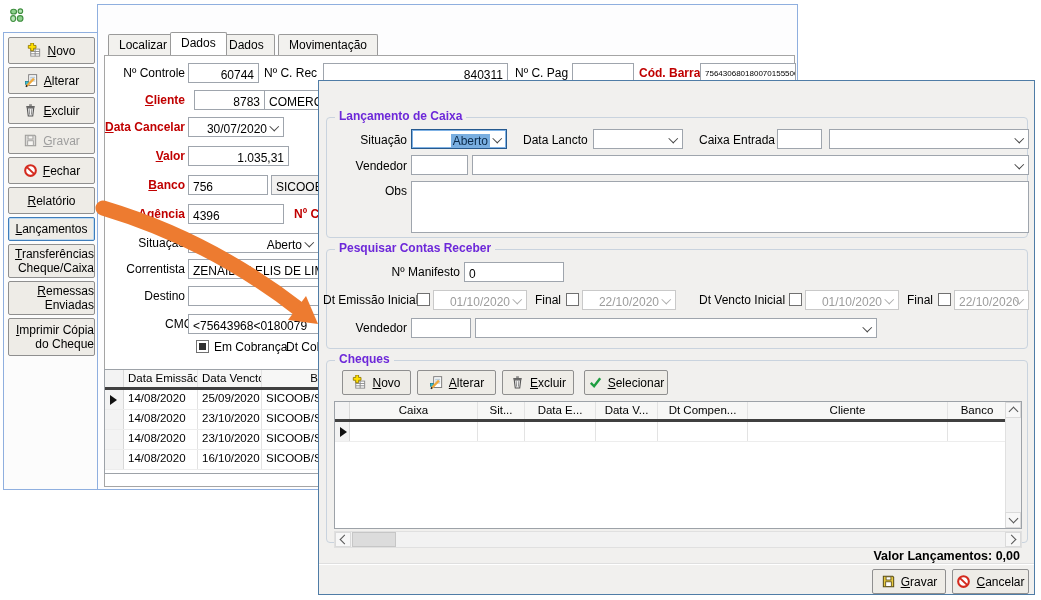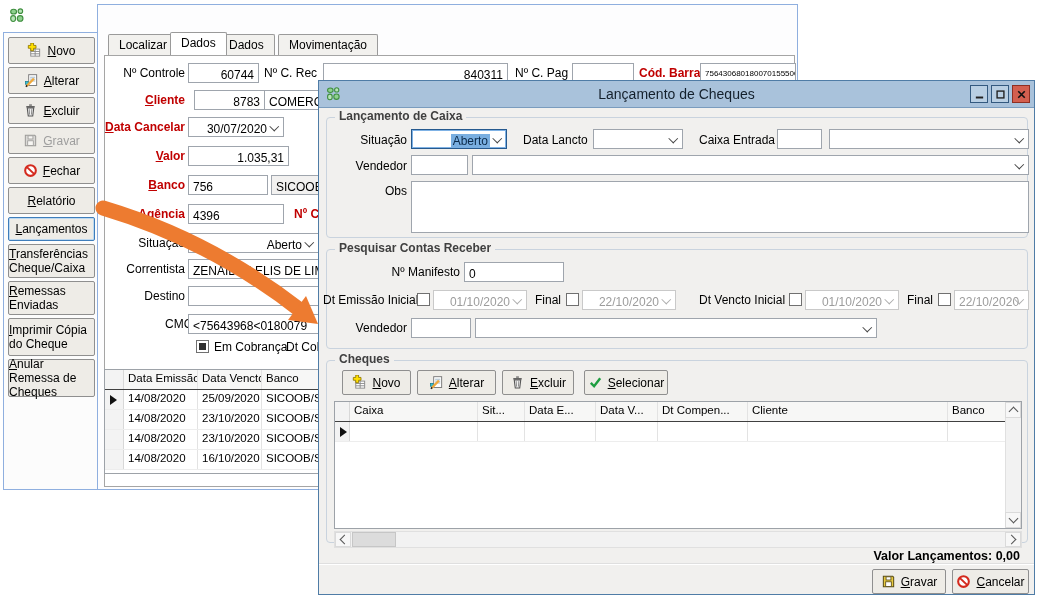--- a/index.html
+++ b/index.html
@@ -33,35 +33,35 @@
   .lbl.r{text-align:right;}
   .rlbl{color:#C00000;font-weight:bold;}
   .lbl.r.ul::first-letter{text-decoration:underline;}
   
   .btn{display:flex;align-items:center;justify-content:center;gap:5px;background:#EEECE7;
        border:1px solid #8F8F8F;border-radius:2px;font-size:12px;color:#000;box-sizing:border-box;}
   .btn[data-disabled="true"]{color:#9E9E9E;}
   .btn[data-disabled="true"] .ic{filter:grayscale(1) opacity(.5);}
   .btn.focused{border:1px solid #3E7DBB;box-shadow:inset 0 0 0 1px #BDD8EF;}
   .btn .bl::first-letter{text-decoration:underline;}
-  .btn .bl{display:inline-block;text-align:left;}
+  .btn .bl{display:inline-block;text-align:right;}
   .sidebar{position:absolute;left:3px;top:32px;width:97px;height:458px;background:#FCFCFC;
        border:1px solid #8FAFDF;box-sizing:border-box;display:flex;flex-direction:column;gap:3px;padding:4px;}
   .sidebar .btn{width:100%;flex:none;}
   
   .gb{position:absolute;border:1px solid #C9D3DE;border-radius:4px;box-sizing:border-box;}
   .gb>.leg{position:absolute;top:-9px;left:8px;background:#F1F0EE;padding:0 4px;
-       font-weight:bold;color:#404040;font-size:12px;white-space:nowrap;}
+       font-weight:bold;color:#6d28d9;font-size:12px;white-space:nowrap;}
   
   .cb{position:absolute;width:13px;height:13px;background:#fff;border:1px solid #707070;box-sizing:border-box;}
   .cb[data-checked="true"]::after{content:"";position:absolute;left:2px;top:2px;width:7px;height:7px;background:#2F2F2F;}
   
   .tbl{position:absolute;background:#fff;border:1px solid #9DA2A8;box-sizing:border-box;overflow:hidden;}
   .trow{display:flex;height:20px;border-bottom:1px solid #EDEDED;box-sizing:border-box;}
-  .trow.hd{background:#F7F7F6;border-bottom:1px solid #404040;}
+  .trow.hd{background:#F7F7F6;border-bottom:3px solid #404040;text-align:center;}
   .tcell{border-right:1px solid #E3E3E3;padding:2px 4px;font-size:11.5px;white-space:nowrap;
        overflow:hidden;box-sizing:border-box;flex:none;}
   .selcol{width:18px;background:#F3F3F3;border-right:1px solid #D8D8D8;flex:none;position:relative;}
   .marker{position:absolute;left:5px;top:5px;width:0;height:0;border-left:7px solid #111;
        border-top:5px solid transparent;border-bottom:5px solid transparent;}
   
   .sbar{position:absolute;background:#F2F2F2;box-sizing:border-box;}
   .sbtn{position:absolute;width:16px;height:16px;background:#F7F7F7;border:1px solid #DADADA;
        box-sizing:border-box;display:flex;align-items:center;justify-content:center;}
   .ch{width:6px;height:6px;border-right:1.4px solid #555;border-bottom:1.4px solid #555;}
@@ -274,52 +274,28 @@
       </div>
     <div class="btn" style="height:34px">
         <span class="bl">Transferências Cheque/Caixa</span>
       </div>
     <div class="btn" style="height:34px">
         <span class="bl" style="white-space:normal">Remessas Enviadas</span>
       </div>
     <div class="btn" style="height:38px">
         <span class="bl" style="white-space:normal">Imprimir Cópia do Cheque</span>
       </div>
-    <div class="btn" style="height:38px">
-        <span class="bl" style="white-space:normal">Anular Remessa de Cheques</span>
-      </div>
   </div>
 
   <svg class="abs" style="left:0;top:0;width:1041px;height:600px;z-index:2;pointer-events:none">
     <path d="M103 208 Q210 240 300 310" fill="none" stroke="#ED7B30" stroke-width="15" stroke-linecap="round"></path>
     <polygon points="318,324 288,320 306,296" fill="#ED7B30"></polygon>
   </svg>
 
   <div class="dlg">
-    <div class="dlg-titlebar">
-      <svg class="ic abs" style="left:6px;top:4px;width:17px;height:17px">
-          <use href="#ic-logo"></use>
-        </svg>
-      <div class="dlg-title">Lançamento de Cheques</div>
-      <div class="dwinbtn" style="right:46px;top:4px">
-          <svg class="ic" style="width:13px;height:13px">
-            <use href="#ic-min"></use>
-          </svg>
-        </div>
-      <div class="dwinbtn" style="right:25px;top:4px">
-          <svg class="ic" style="width:13px;height:13px">
-            <use href="#ic-max"></use>
-          </svg>
-        </div>
-      <div class="dwinbtn close" style="right:4px;top:4px">
-          <svg class="ic" style="width:13px;height:13px">
-            <use href="#ic-x"></use>
-          </svg>
-        </div>
-    </div>
 
     <div class="gb" style="left:7px;top:36px;width:702px;height:121px">
       <div class="leg">Lançamento de Caixa</div>
       <div class="lbl r" style="left:0;top:15px;width:80px">Situação</div>
       <div class="fld combo focus" style="left:84px;top:11px;width:96px"><span class="hl">Aberto</span><i class="chev"></i></div>
       <div class="lbl" style="left:196px;top:15px">Data Lancto</div>
       <div class="fld combo" style="left:266px;top:11px;width:90px"><span></span><i class="chev"></i></div>
       <div class="lbl" style="left:372px;top:15px">Caixa Entrada</div>
       <div class="fld" style="left:450px;top:11px;width:45px"></div>
       <div class="fld combo" style="left:502px;top:11px;width:200px"><span></span><i class="chev"></i></div>

